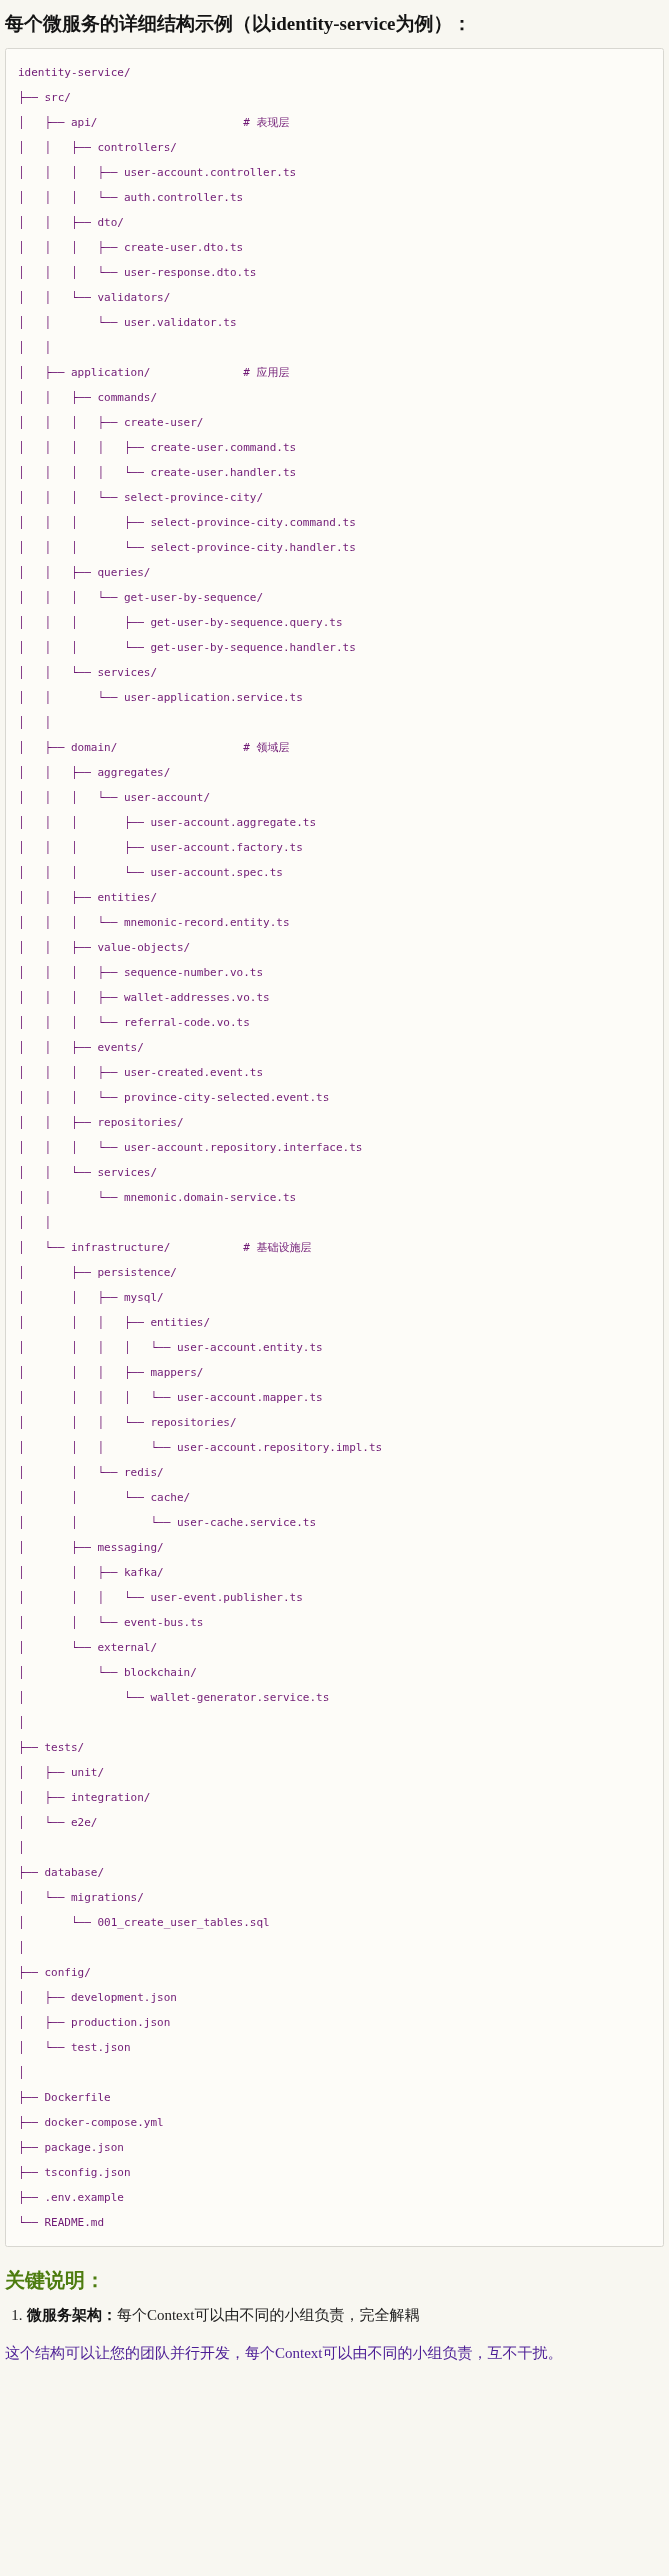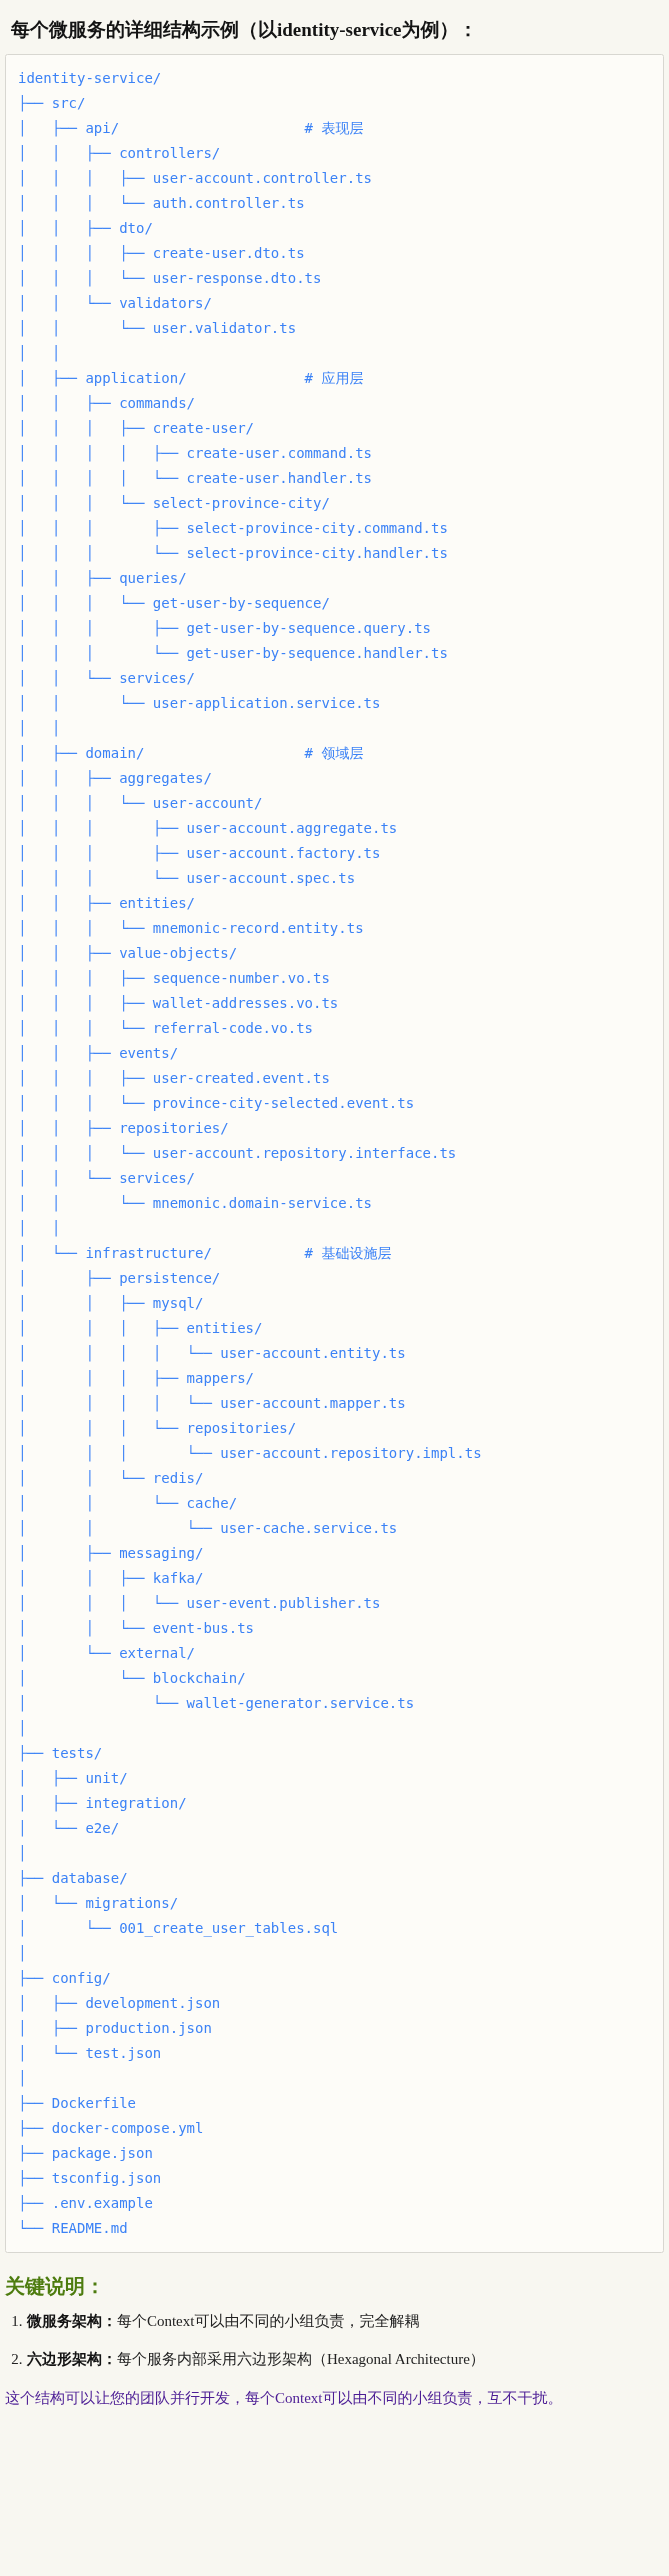--- a/index.html
+++ b/index.html
@@ -6,42 +6,42 @@
   body {
     width: 669px;
     min-height: 2576px;
     box-sizing: border-box;
     background: #f8f7f1;
     color: #1c1c1c;
     font-family: "Liberation Serif", "DejaVu Serif", serif;
     padding: 0 5px 11.3px 5px;
   }
   .title {
-    margin: 6px;
+    margin: 0;
     padding-top: 8.8px;
     font-size: 19px;
     line-height: 29px;
     font-weight: 700;
     color: #141414;
     letter-spacing: 0;
   }
   .code-panel {
     margin-top: 10.6px;
     background: #fdfcf8;
     border: 0.6px solid #d8d7d1;
     border-radius: 2.5px;
     padding: 10.6px 7.5px 11.3px 12px;
     overflow: hidden;
   }
   .tree {
     margin: 0;
     font-family: "DejaVu Sans Mono", "Liberation Mono", monospace;
-    font-size: 14px;
+    font-size: 11px;
     line-height: 25px;
-    color: #3b82f6;
+    color: #701a75;
     white-space: pre;
   }
   .notes-heading {
     margin: 22.5px 0 15px 0;
     font-size: 20px;
     line-height: 21px;
     font-weight: 700;
     color: #4d7c0f;
   }
   .note-item {
@@ -154,19 +154,16 @@
 ├── .env.example
 └── README.md</pre>
 </div>
 
 <h2 class="notes-heading">关键说明：</h2>
 
 <div>
   <div class="note-item">
     <span class="num">1.</span><strong>微服务架构：</strong><span>每个Context可以由不同的小组负责，完全解耦</span>
   </div>
-  <div class="note-item">
-    <span class="num">2.</span><strong>六边形架构：</strong><span>每个服务内部采用六边形架构（Hexagonal Architecture）</span>
-  </div>
 </div>
 
 <p class="closing">这个结构可以让您的团队并行开发，每个Context可以由不同的小组负责，互不干扰。</p>
 
 
 </body></html>

